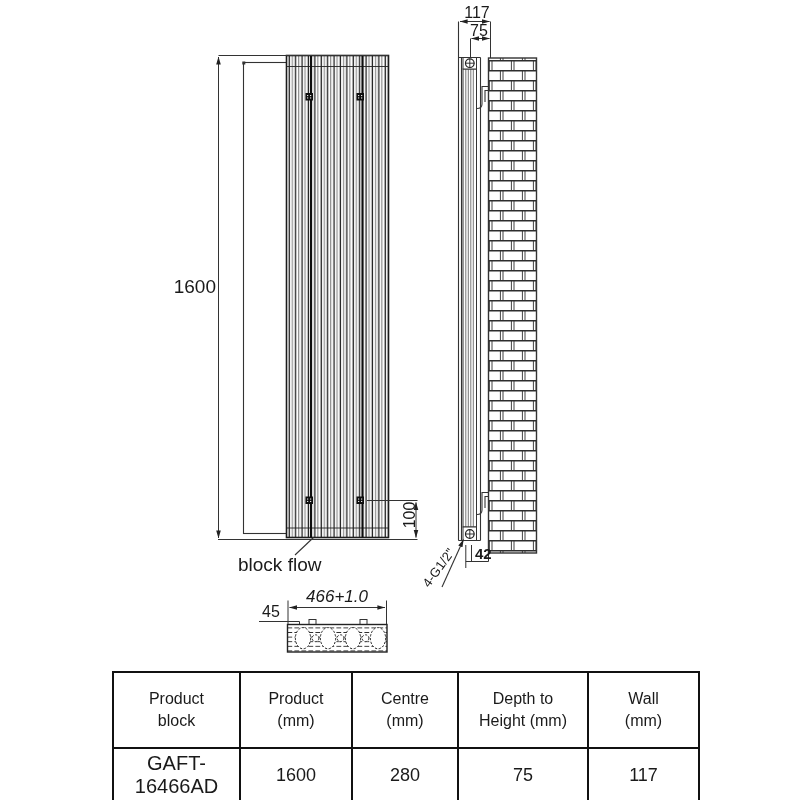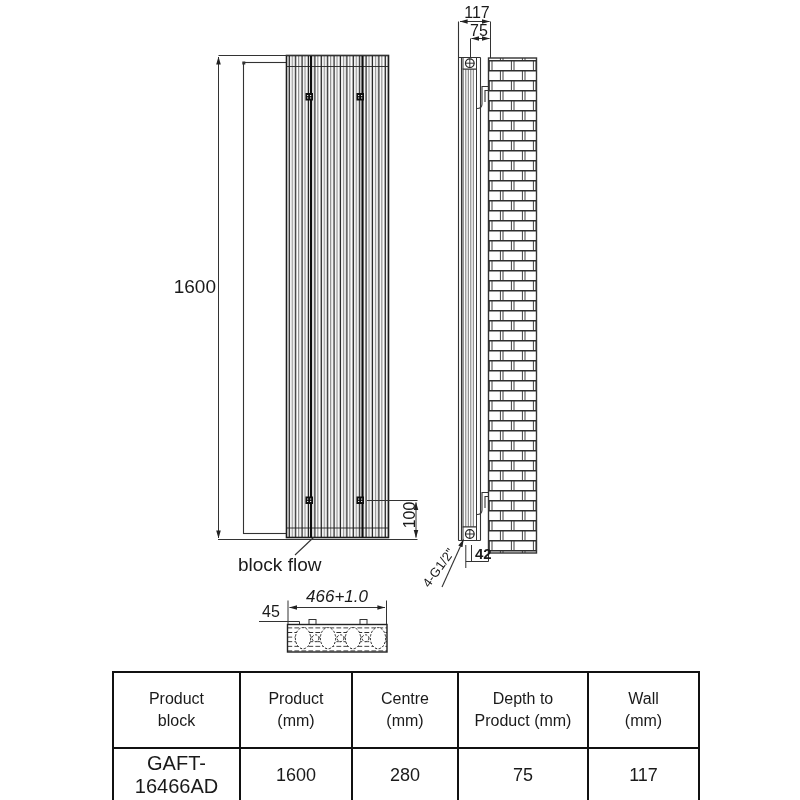--- a/index.html
+++ b/index.html
@@ -160,21 +160,21 @@
       <td>
         <span>Product</span><br>
         <span>(mm)</span>
       </td>
       <td>
         <span>Centre</span><br>
         <span>(mm)</span>
       </td>
       <td>
         <span>Depth to</span><br>
-        <span>Product (mm)</span>
+        <span>Height (mm)</span>
       </td>
       <td>
         <span>Wall</span><br>
         <span>(mm)</span>
       </td>
     </tr>
     <tr class="datarow">
       <td class="code">GAFT-16466AD</td>
       <td>1600</td>
       <td>280</td>

